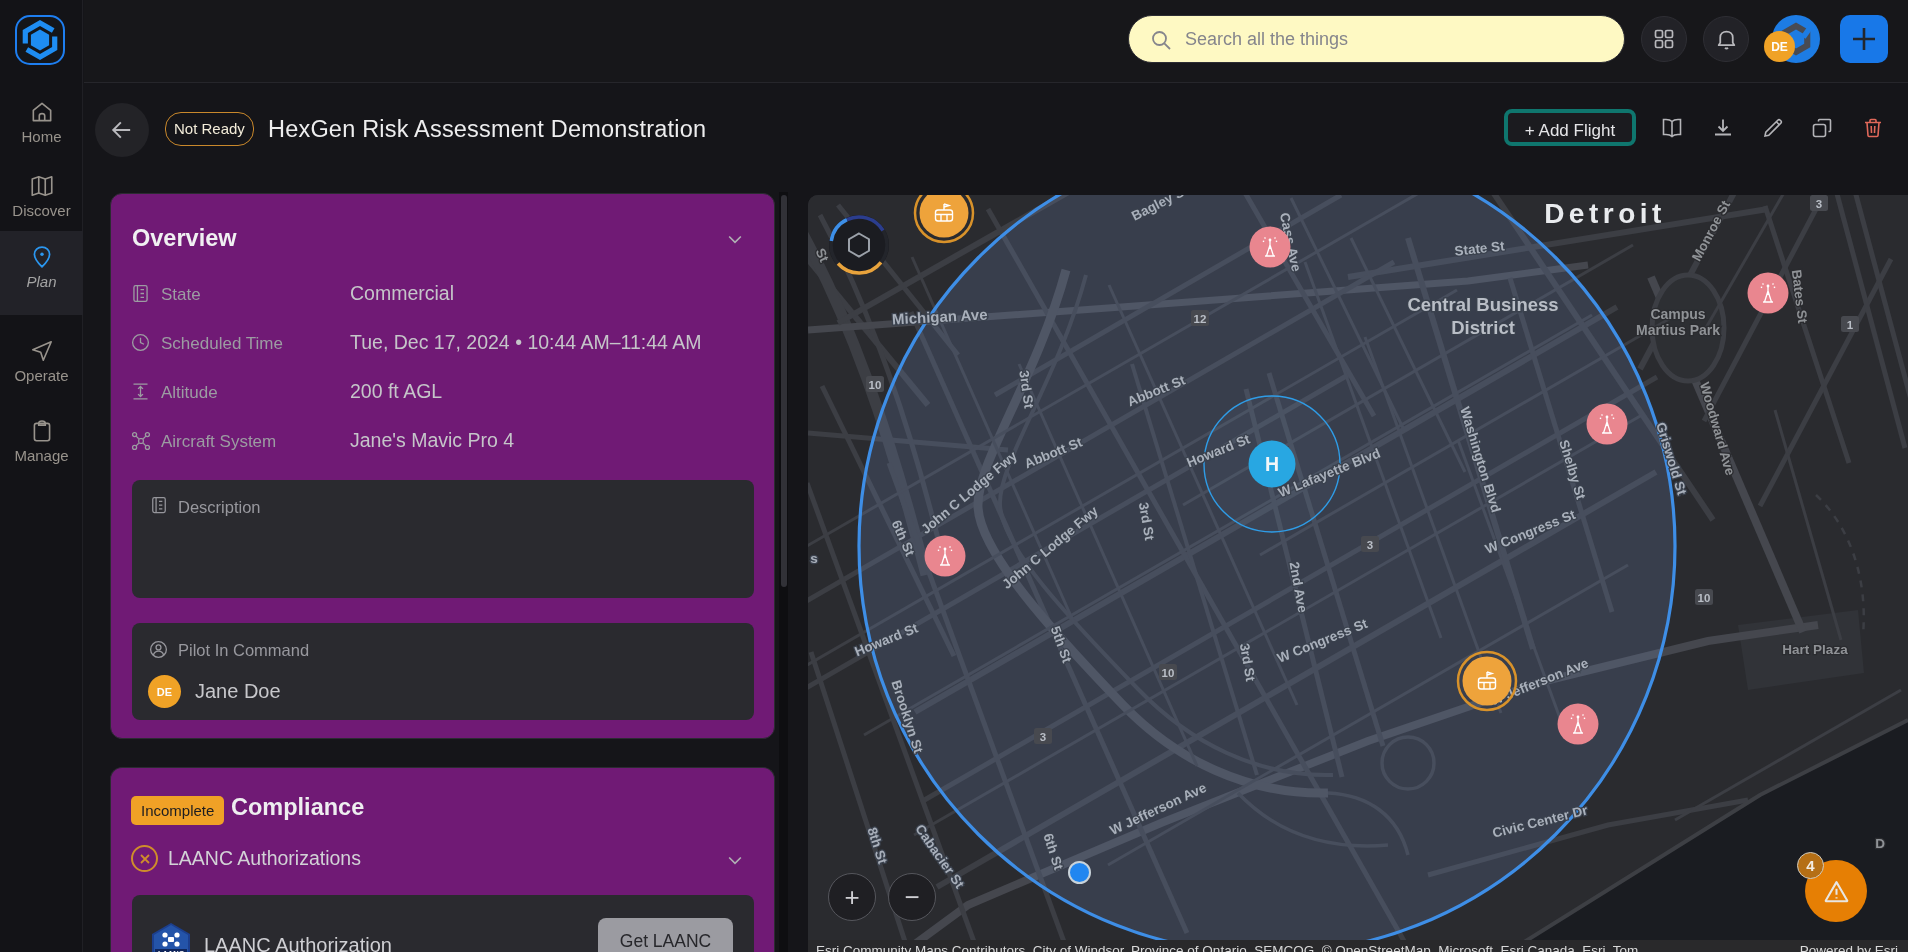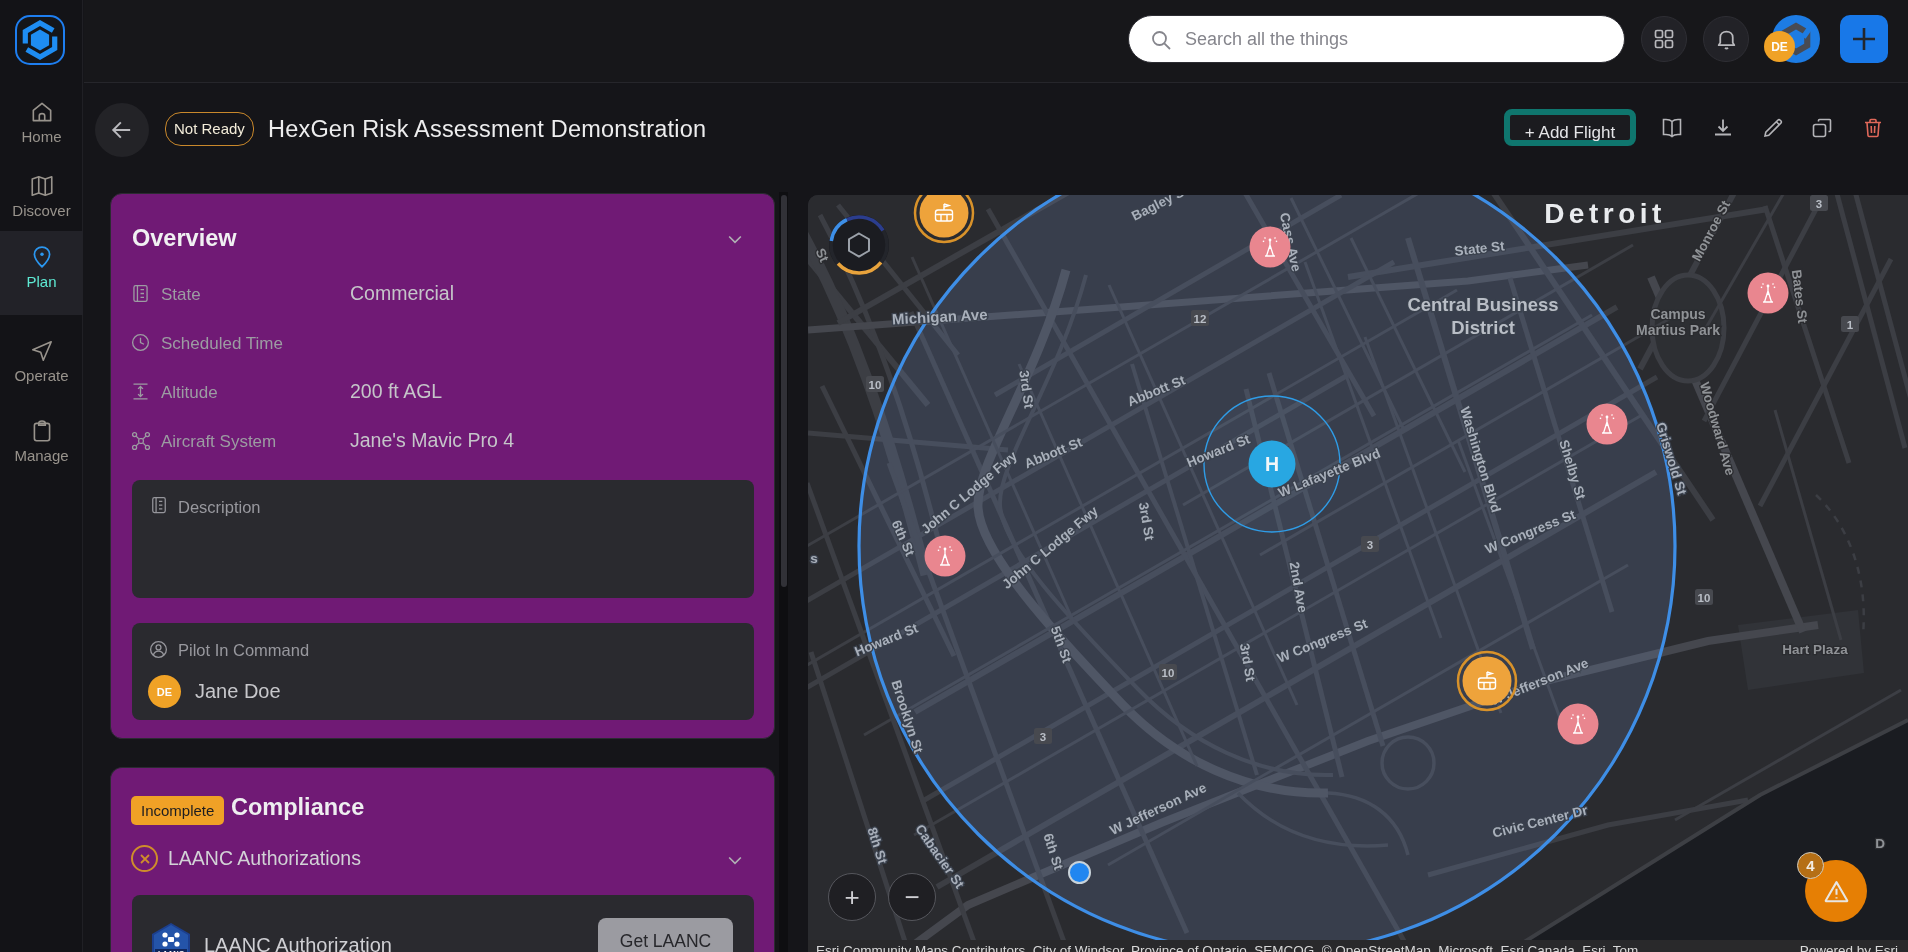--- a/index.html
+++ b/index.html
@@ -3,35 +3,35 @@
 <meta charset="utf-8">
 <style>
 * { margin:0; padding:0; box-sizing:border-box; }
 html,body { width:1908px; height:952px; overflow:hidden; background:#141418; font-family:"Liberation Sans",sans-serif; }
 #page { position:relative; width:1908px; height:952px; background:#151519; }
 
 #sidebar { position:absolute; left:0; top:0; width:83px; height:952px; background:#131317; border-right:1px solid #202025; z-index:30; }
 #logo { position:absolute; left:15px; top:15px; width:50px; height:50px; border:2.5px solid #1e7ef0; border-radius:15px; background:#14161a; }
 .nav { position:absolute; left:0; width:83px; text-align:center; color:#98938c; font-size:15px; }
 .nav svg { display:block; margin:0 auto 3px; }
-.nav.sel { color:#5eead4; }
+.nav.sel { color:#a3a3a3;font-style:italic; }
 .navbg { position:absolute; left:0; top:231px; width:83px; height:84px; background:#222228; }
 
 #topbar { position:absolute; left:84px; top:0; width:1824px; height:83px; background:#17171a; border-bottom:1px solid #26262b; z-index:20; }
-#search { position:absolute; left:1044px; top:15px; width:497px; height:48px; border-radius:24px; background:#ffffff; border:1px solid #2d2d33; color:#85858c; font-size:18px; line-height:46px; padding-left:56px; }
+#search { position:absolute; left:1044px; top:15px; width:497px; height:48px; border-radius:24px; background:#fef9c3; border:1px solid #2d2d33; color:#85858c; font-size:18px; line-height:46px; padding-left:56px; }
 #search svg { position:absolute; left:20px; top:12px; }
 .cbtn { position:absolute; top:16px; width:46px; height:46px; border-radius:50%; background:#222227; border:1px solid #2e2e34; display:flex; align-items:center; justify-content:center; }
 #avatar { position:absolute; left:1688px; top:15px; width:48px; height:48px; border-radius:50%; background:#1d7ce4; display:flex; align-items:center; justify-content:center; }
 #debadge { position:absolute; left:1680px; top:31px; width:31px; height:31px; border-radius:50%; background:#f0a226; color:#fdfdfd; font-size:12px; font-weight:bold; display:flex; align-items:center; justify-content:center; }
 #plusbtn { position:absolute; left:1756px; top:15px; width:48px; height:48px; border-radius:10px; background:#1878e8; color:#1c2025; font-size:30px; font-weight:400; display:flex; align-items:center; justify-content:center; }
 
 #backbtn { position:absolute; left:95px; top:103px; width:54px; height:54px; border-radius:50%; background:#232327; display:flex; align-items:center; justify-content:center; }
 #notready { position:absolute; left:165px; top:112px; height:34px; line-height:31px; padding:0 8px; border:1.5px solid #c9882b; border-radius:16px; color:#f3ecd9; font-size:15px; }
 #title { position:absolute; left:268px; top:116px; font-size:23.5px; color:#ededee; font-weight:500; letter-spacing:0.2px; }
-#addflight { position:absolute; left:1504px; top:109px; width:132px; height:37px; border:6px solid #0f766e; border-radius:8px; background:#1b1b1f; color:#e5e5e8; font-size:17px; text-align:center; line-height:35px; }
+#addflight { position:absolute; left:1504px; top:109px; width:132px; height:37px; border:4px solid #0f766e; border-radius:8px; background:#1b1b1f; color:#e5e5e8; font-size:17px; text-align:center; line-height:35px; }
 .hicon { position:absolute; top:116px; }
 
 .card { position:absolute; left:110px; width:665px; background:#701a75; border:1px solid #2b2b31; border-radius:12px; }
 .innerbox { position:absolute; left:21px; width:622px; background:#2a2a2f; border-radius:8px; }
 .rowlabel { color:#9c9ca2; font-size:17px; }
 .rowvalue { color:#c5c5c9; font-size:19.5px; }
 #scrolltrack { position:absolute; left:779px; top:192px; width:9px; height:760px; background:#0e0e11; }
 #scrollthumb { position:absolute; left:781px; top:195px; width:6px; height:392px; background:#313137; border-radius:3px; }
 
 #map { position:absolute; left:808px; top:195px; width:1100px; height:757px; border-top-left-radius:10px; overflow:hidden; background:#2a2b2f; }
@@ -159,20 +159,21 @@
           <rect x="4.5" y="3" width="15" height="18" rx="2"></rect>
           <path d="M8.5 3 L8.5 21 M12 7.5 L16 7.5 M12 12 L16 12 M12 16.5 L16 16.5"></path>
         </svg></div>
  <div class="rowlabel" style="position:absolute;left:50px;top:91px">State</div>
  <div class="rowvalue" style="position:absolute;left:239px;top:88px">Commercial</div>
  <div style="position:absolute;left:19px;top:138px"><svg width="21" height="21" viewBox="0 0 24 24" fill="none" stroke="#9c9ca2" stroke-width="1.5">
           <circle cx="12" cy="12" r="9"></circle>
           <path d="M12 6.5 L12 12 L16 14"></path>
         </svg></div>
  <div class="rowlabel" style="position:absolute;left:50px;top:140px">Scheduled Time</div>
+ <div class="rowvalue" style="position:absolute;left:239px;top:137px">Tue, Dec 17, 2024 • 10:44 AM–11:44 AM</div>
  <div style="position:absolute;left:19px;top:187px"><svg width="21" height="21" viewBox="0 0 24 24" fill="none" stroke="#9c9ca2" stroke-width="1.5">
           <path d="M4 3.5 L20 3.5 M4 20.5 L20 20.5 M12 6.5 L12 17.5 M9.2 9 L12 6.2 L14.8 9 M9.2 15 L12 17.8 L14.8 15"></path>
         </svg></div>
  <div class="rowlabel" style="position:absolute;left:50px;top:189px">Altitude</div>
  <div class="rowvalue" style="position:absolute;left:239px;top:186px">200 ft AGL</div>
  <div style="position:absolute;left:19px;top:236px"><svg width="22" height="22" viewBox="0 0 24 24" fill="none" stroke="#9c9ca2" stroke-width="1.4">
           <circle cx="5" cy="5" r="2.2"></circle>
           <circle cx="19" cy="5" r="2.2"></circle>
           <circle cx="5" cy="19" r="2.2"></circle>
           <circle cx="19" cy="19" r="2.2"></circle>

